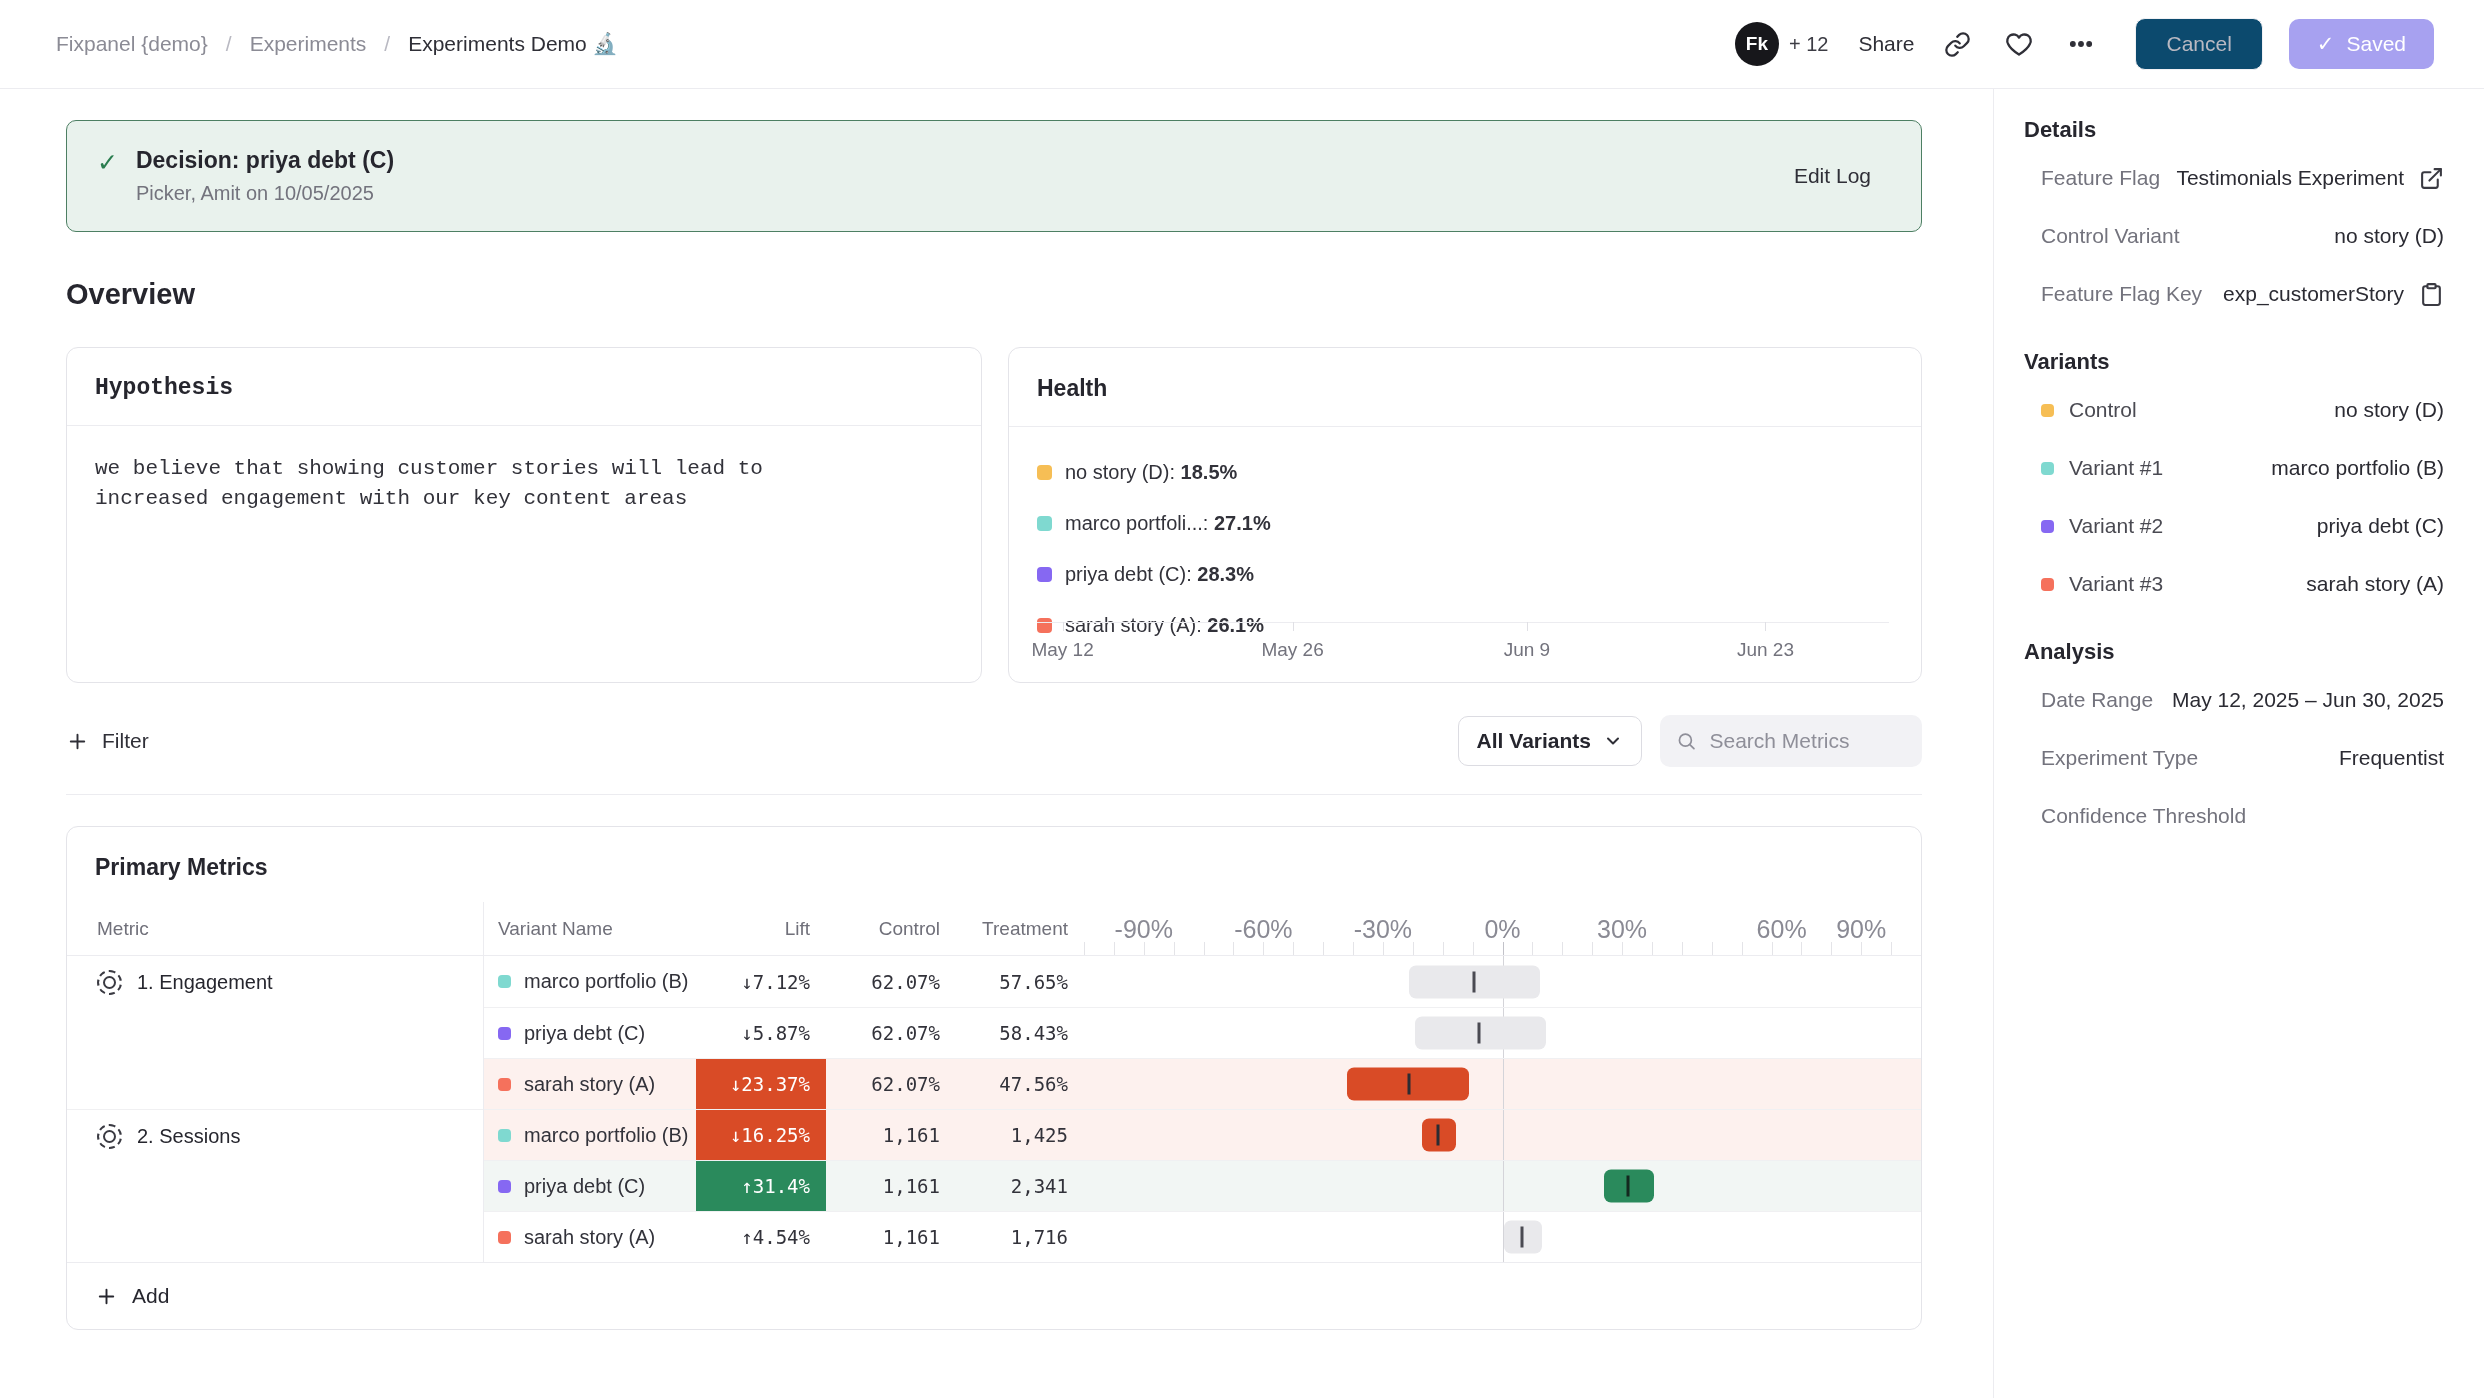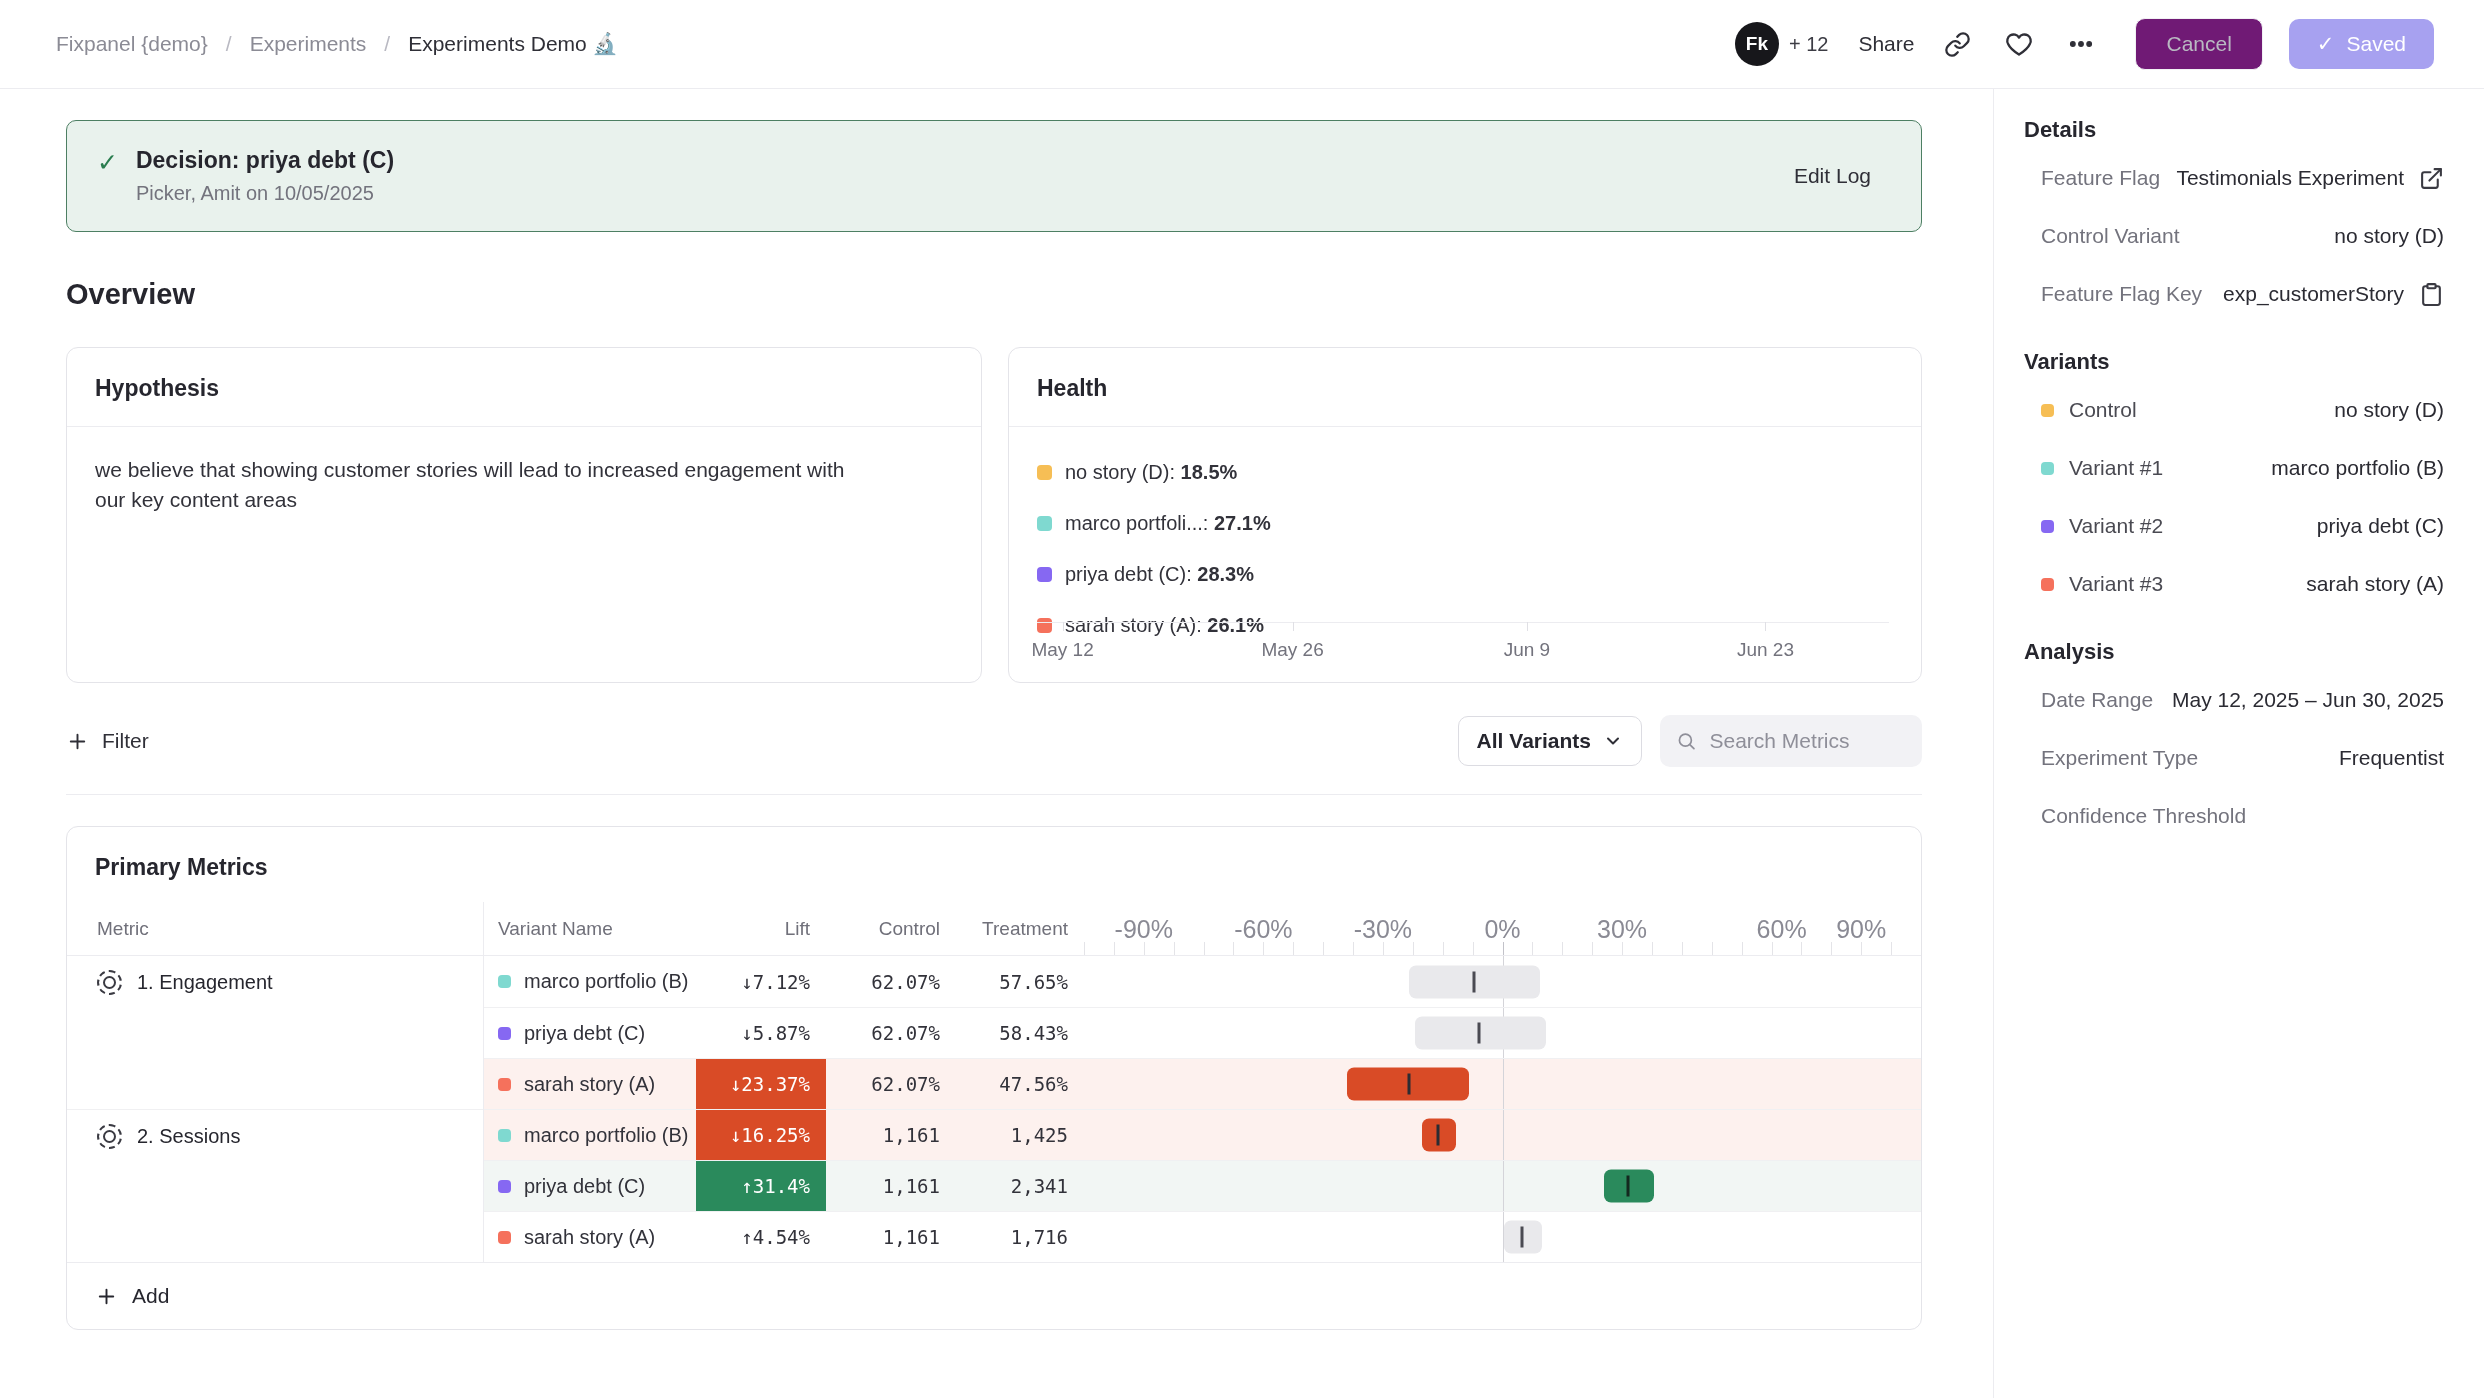--- a/index.html
+++ b/index.html
@@ -15,21 +15,21 @@
   .crumb.current { color:#2f2f37; font-weight:500; }
   .crumb-sep { color:#b9b9c2; }
   .topbar-right { display:flex; align-items:center; gap:26px; }
   .avatar { width:44px; height:44px; border-radius:50%; background:#17171b; color:#fff;
     font-weight:700; font-size:19px; display:flex; align-items:center; justify-content:center; cursor:pointer;}
   .collab { font-size:20px; color:#3c3c44; margin-left:-16px; }
   .share-btn { font-size:21px; font-weight:500; color:#2f2f37; background:none; border:none; cursor:pointer;
     font-family:inherit; margin-left:4px;}
   .icon-btn { background:none; border:none; cursor:pointer; padding:4px; color:#2f2f37; }
   .icon-btn svg { stroke:#2f2f37; }
-  .btn-cancel { font-family:inherit; font-size:21px; color:#b9b9c2; background:#701a75;
+  .btn-cancel { font-family:inherit; font-size:21px; color:#b9b9c2; background:#0c4a6e;
     border:1px solid #f1f1f4; border-radius:10px; padding:13px 30px; cursor:pointer; margin-left:10px;}
   .btn-saved { font-family:inherit; font-size:21px; color:#fff; background:#a7a1f0; border:none;
     border-radius:10px; padding:13px 28px; display:flex; align-items:center; gap:12px; cursor:pointer; font-weight:500;}
 
   
   .content-row { display:flex; height:1309px; }
   main { flex:1; padding:31px 71px 0 66px; min-width:0; }
   aside { width:491px; border-left:1px solid #ececf0; padding:28px 40px 0 30px; }
 
   
@@ -40,21 +40,21 @@
   .banner-title { font-size:23px; font-weight:700; color:#26262e; }
   .banner-sub { font-size:20px; color:#73737d; margin-top:8px; }
   .banner-action { font-size:21px; font-weight:500; color:#2f2f37; background:none; border:none;
     cursor:pointer; font-family:inherit; padding-right:20px;}
 
   h2.section-h { font-size:29px; font-weight:700; color:#26262e; margin-top:46px; }
 
   
   .cards-row { display:flex; gap:26px; margin-top:36px; }
   .card { border:1px solid #e4e4e9; border-radius:12px; background:#fff; }
-  .hyp-card { width:916px; height:336px; }
+  .hyp-card { width:916px; height:336px;font-family:Liberation Mono, monospace; }
   .health-card { flex:1; height:336px; }
   .card-head { padding:27px 28px 24px; border-bottom:1px solid #ececf0;
     font-size:23px; font-weight:700; color:#26262e; }
   .hyp-body { padding:28px; font-size:21px; line-height:1.45; color:#32323a; max-width:840px; }
 
   .health-body { display:flex; padding:18px 28px 10px; height:258px;flex-direction:column; }
   .legend { width:290px; display:flex; flex-direction:column; gap:28px; padding-top:16px; }
   .legend-item { display:flex; align-items:center; gap:13px; font-size:20px; color:#32323a; }
   .legend-swatch { width:15px; height:15px; border-radius:4px; flex:0 0 auto; }
   .legend-val { font-weight:700; }

